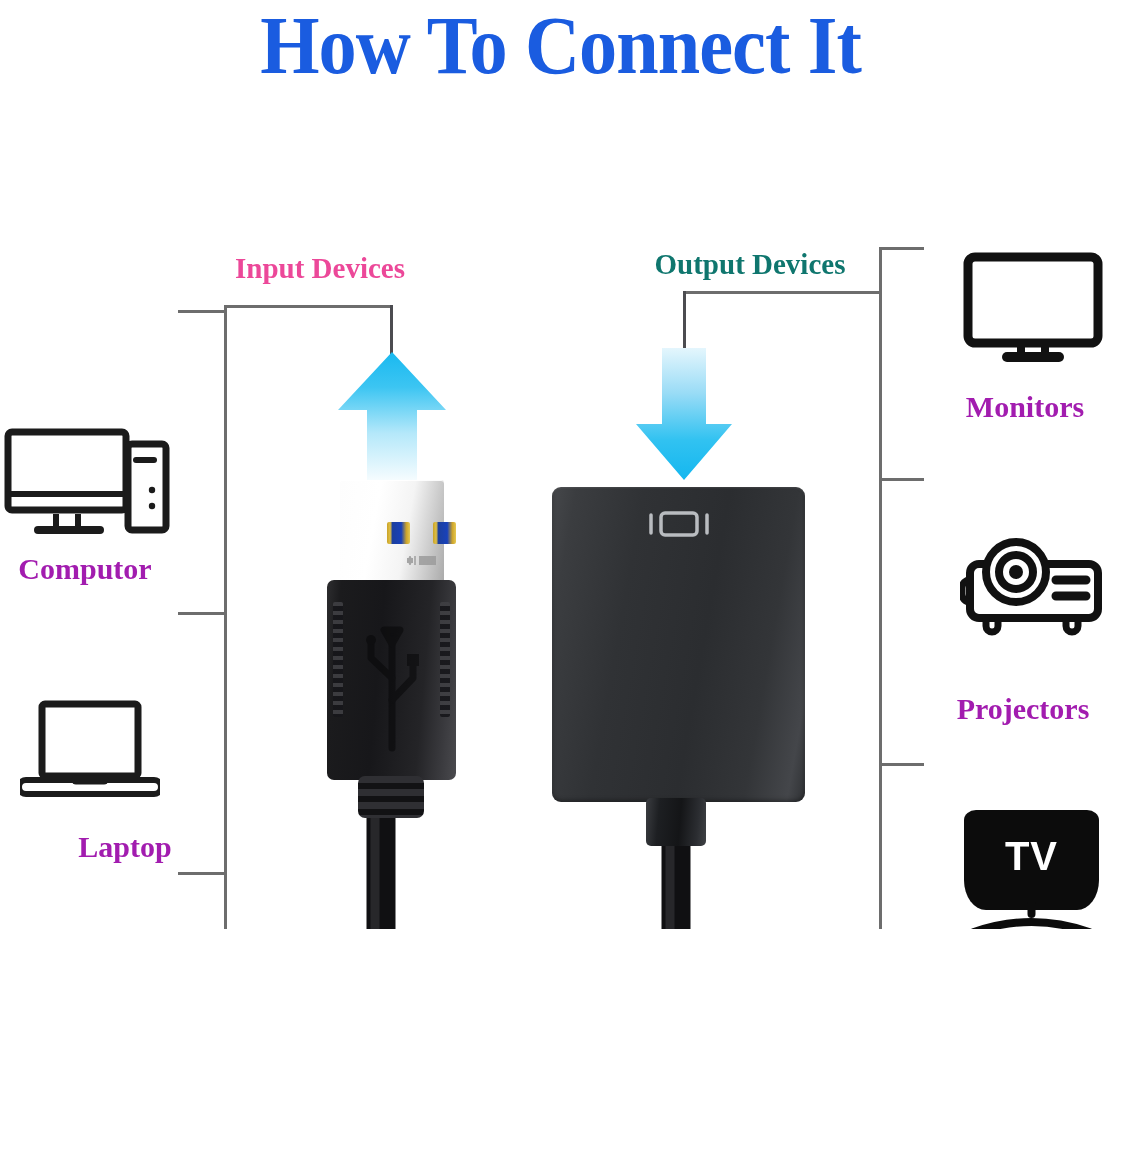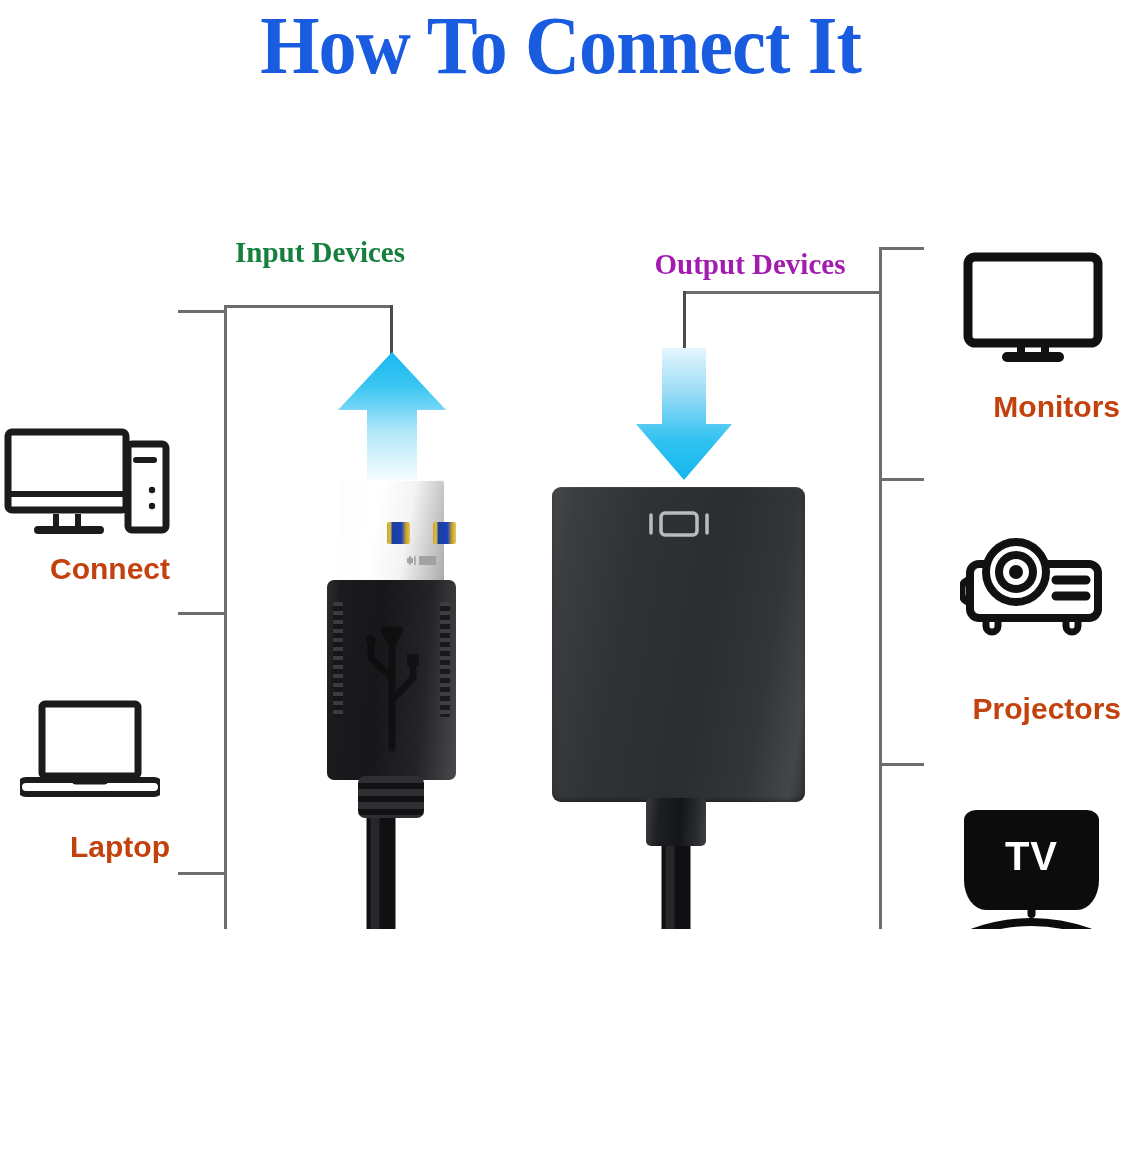--- a/index.html
+++ b/index.html
@@ -43,47 +43,47 @@
     text-align: center;
     font-family: "Liberation Serif", serif;
     font-weight: bold;
     white-space: nowrap;
   }
   #usb-head {
     left: 210px; top: 188px; width: 200px;
     font-size: 37px; color: #1b55ad;
   }
   #usb-sub {
-    left: 170px; top: 236px; width: 300px;
-    font-size: 29px; color: #15803d;
+    left: 170px; top: 252px; width: 300px;
+    font-size: 29px; color: #ec4899;
   }
   #hdmi-head {
     left: 665px; top: 188px; width: 200px;
     font-size: 37px; color: #2a72d4;
   }
   #hdmi-sub {
     left: 600px; top: 248px; width: 300px;
-    font-size: 29px; color: #a21caf;
+    font-size: 29px; color: #0f766e;
   }
 
   
   .line {
     position: absolute;
     background: #6d6d6d;
   }
   .vline { width: 3px; }
   .hline { height: 3px; }
 
   
   .dev-label {
     position: absolute;
-    text-align: right;
-    font-family: Liberation Sans, sans-serif;
+    text-align: center;
+    font-family: Liberation Serif, serif;
     font-weight: bold;
-    color: #c2410c;
+    color: #a21caf;
     white-space: nowrap;
   }
 
   
   .icon-wrap { position: absolute; }
 
   
   .arrow { position: absolute; }
 
   
@@ -227,30 +227,30 @@
       <rect x="4" y="4" width="118" height="78" rx="4"></rect>
       <path d="M4 66 H122" stroke-width="6"></path>
       <path d="M52 86 V98 M74 86 V98" stroke-width="6"></path>
       <path d="M34 102 H96" stroke-width="8" stroke-linecap="round"></path>
       <rect x="124" y="16" width="38" height="86" rx="4"></rect>
       <path d="M132 32 H150" stroke-width="6" stroke-linecap="round"></path>
       <circle cx="148" cy="62" r="3.2" fill="#1b1b1b" stroke="none"></circle>
       <circle cx="148" cy="78" r="3.2" fill="#1b1b1b" stroke="none"></circle>
     </svg>
   </div>
-  <div class="dev-label" style="left:0px; top:552px; width:170px; font-size:30px;">Connect</div>
+  <div class="dev-label" style="left:0px; top:552px; width:170px; font-size:30px;">Computor</div>
 
   <div class="icon-wrap" style="left:20px; top:700px;">
     <svg width="140" height="105" viewBox="0 0 140 105" xmlns="http://www.w3.org/2000/svg" fill="none" stroke="#1b1b1b" stroke-width="7">
       <rect x="22" y="4" width="96" height="72" rx="3"></rect>
       <path d="M6 80 H134 a5 5 0 0 1 0 14 H6 a5 5 0 0 1 0 -14 Z" stroke-width="6"></path>
       <path d="M56 80 H84" stroke="#1b1b1b" stroke-width="9" stroke-linecap="round"></path>
     </svg>
   </div>
-  <div class="dev-label" style="left:0px; top:830px; width:170px; font-size:30px;">Laptop</div>
+  <div class="dev-label" style="left:0px; top:830px; width:170px; font-size:30px;padding-left:40px;">Laptop</div>
 
   <div class="icon-wrap" style="left:963px; top:252px;">
     <svg width="140" height="110" viewBox="0 0 140 110" xmlns="http://www.w3.org/2000/svg" fill="none" stroke="#111111" stroke-width="9">
       <rect x="5" y="5" width="130" height="86" rx="7"></rect>
       <path d="M58 92 V102 M82 92 V102" stroke-width="8"></path>
       <path d="M44 105 H96" stroke-width="10" stroke-linecap="round"></path>
     </svg>
   </div>
   <div class="dev-label" style="left:930px; top:390px; width:190px; font-size:30px;">Monitors</div>
 

